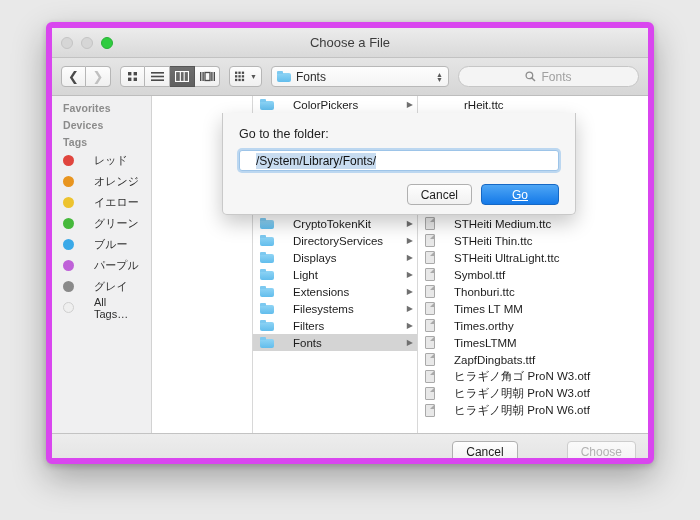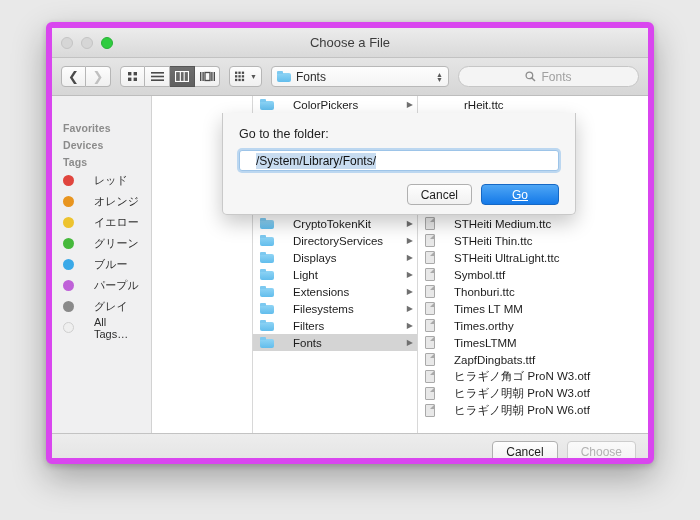--- a/index.html
+++ b/index.html
@@ -100,21 +100,21 @@
   }
   .searchfield .ph { font-size: 12px; color: #a0a0a0; }
 
   
   .body { display: flex; height: 337px; background: #fff; }
 
   .sidebar {
     width: 100px;
     background: #f0f0f1;
     border-right: 1px solid #d2d2d2;
-    padding-top: 23px;
+    padding-top: 3px;
     font-size: 11px;
   }
   .sb-header {
     padding: 3px 11px 2px;
     color: #8b8b8b; font-size: 10.5px; font-weight: bold;
     letter-spacing: .1px;
   }
   .sb-item {
     display: flex; align-items: center; gap: 20px;
     padding: 2px 11px; height: 21px;
@@ -168,21 +168,21 @@
     background: linear-gradient(#ededed, #e2e2e2);
     border-top: 1px solid #c3c3c3;
     display: flex; align-items: center; justify-content: flex-end;
     padding-right: 12px; gap: 9px;
   }
   .btn {
     min-width: 63px; height: 21px; padding: 0 13px;
     border-radius: 4px; font-size: 12px;
     display: flex; align-items: center; justify-content: center;
     background: linear-gradient(#fefefe, #f1f1f1);
-    border: 1px solid #b0b0b0; color: #1d1d1d;
+    border: 1px solid #b0b0b0; color: #1d1d1d; margin-left: 40px;
   }
   .btn.disabled { color: #b2b2b2; border-color: #cdcdcd;
     background: linear-gradient(#fafafa, #f3f3f3); }
 
   
   #sheet {
     position: absolute;
     left: 170px; top: 85px;
     width: 354px; height: 102px;
     background: #f6f6f6;

